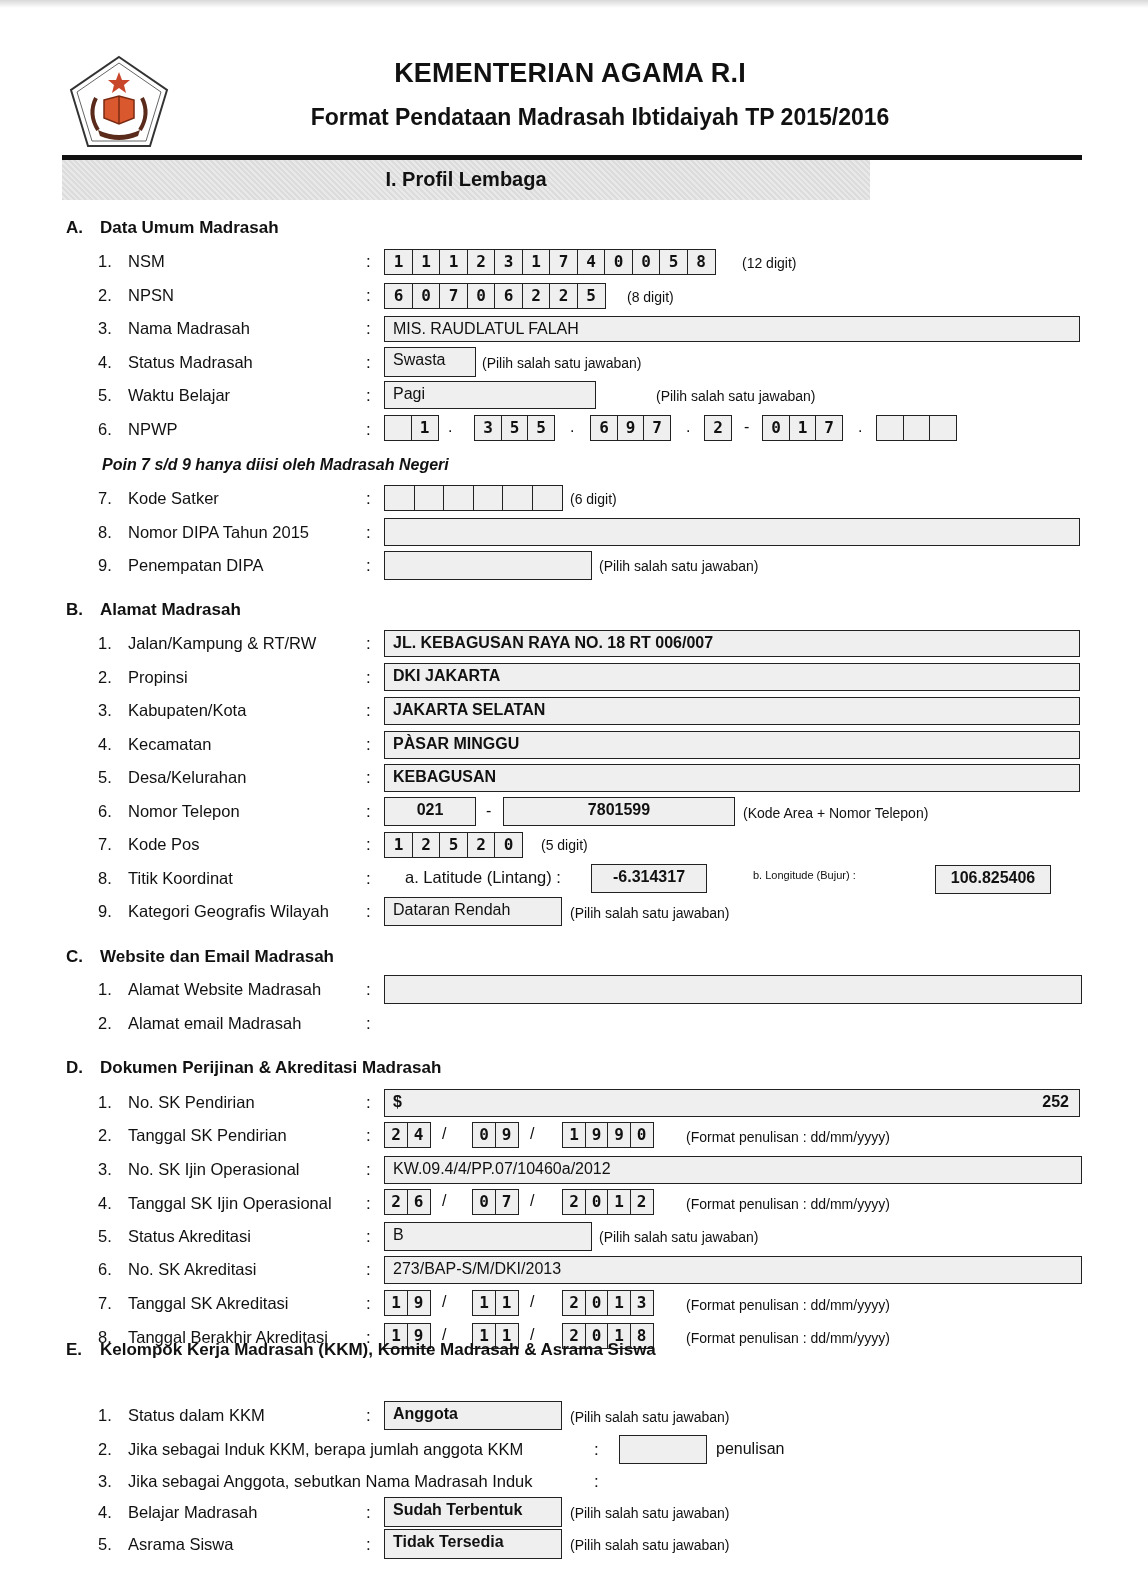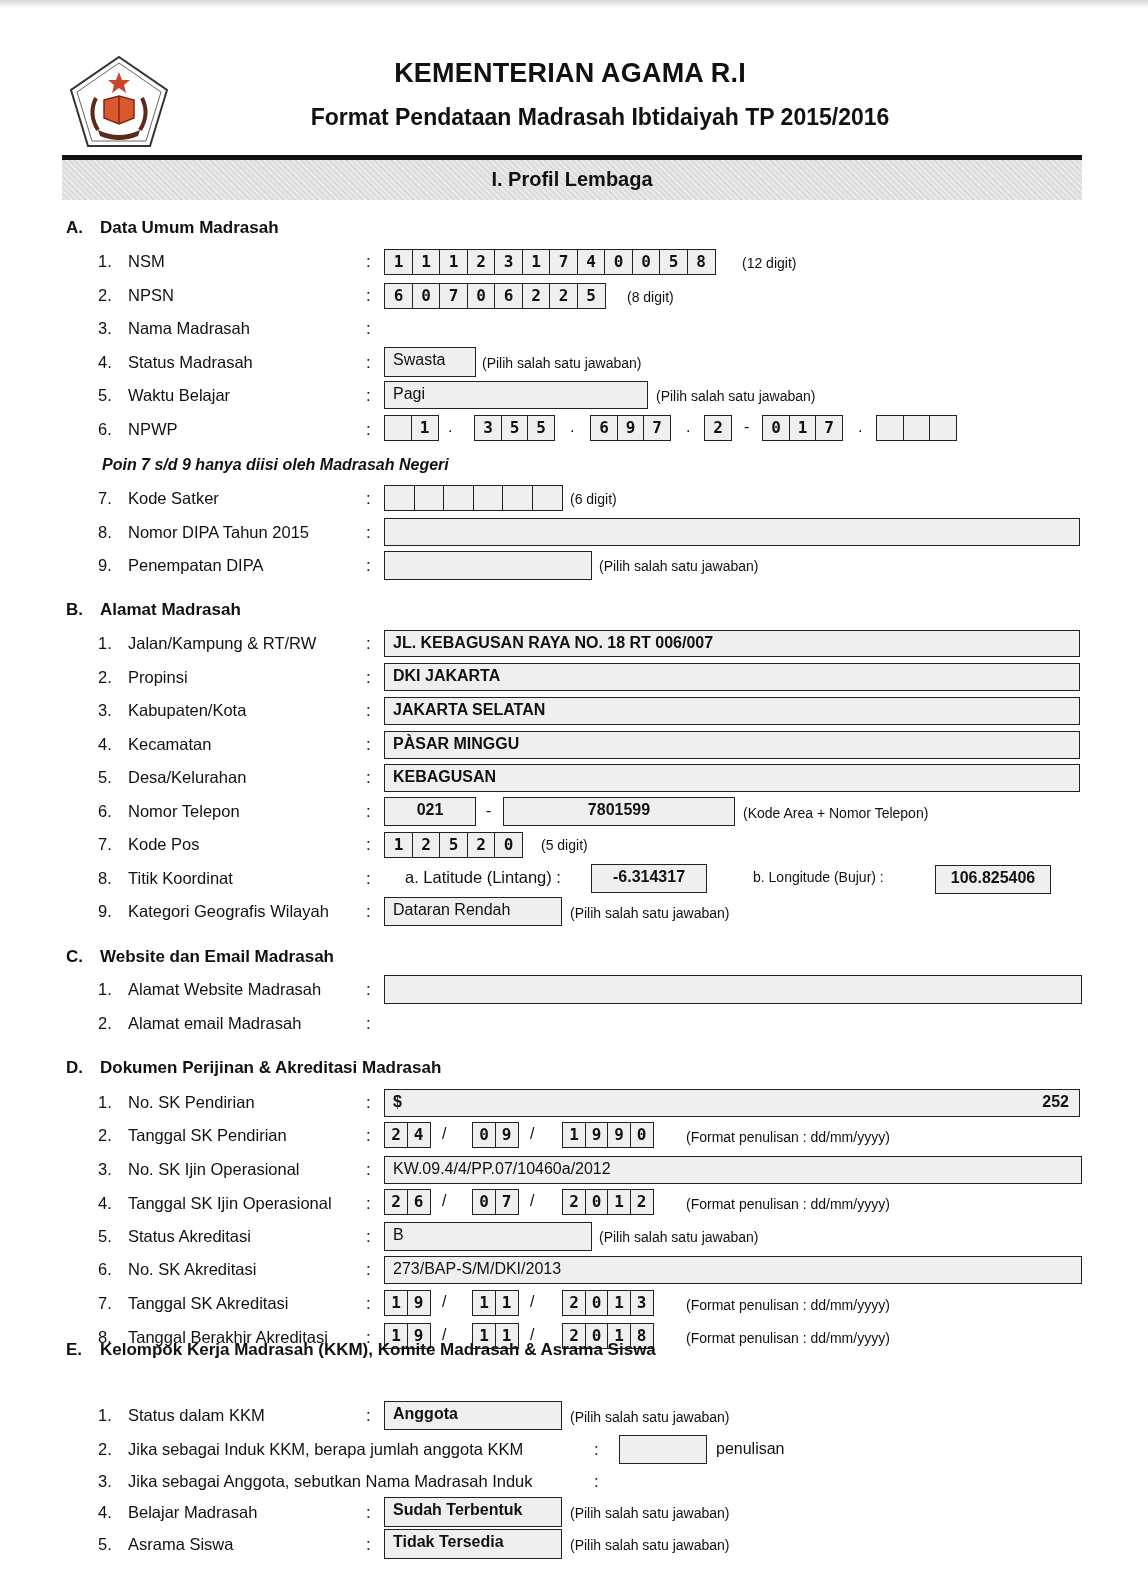--- a/index.html
+++ b/index.html
@@ -13,21 +13,21 @@
   .page { position: absolute; left: 0; top: 0; width: 1148px; height: 1571px; }
   .topshade { position: absolute; left: 0; top: 0; width: 1148px; height: 8px; background: linear-gradient(#d8d8d8, #fff); }
 
   
   .logo { position: absolute; left: 68px; top: 54px; width: 102px; height: 96px; }
   .title1 { position: absolute; left: 270px; top: 58px; width: 600px; text-align: center;
     font-family: "Liberation Sans", sans-serif; font-weight: bold; font-size: 27px; color: #111; letter-spacing: 0.2px; }
   .title2 { position: absolute; left: 240px; top: 104px; width: 720px; text-align: center;
     font-family: "Liberation Sans", sans-serif; font-weight: bold; font-size: 23px; color: #111; }
   .rule { position: absolute; left: 62px; top: 155px; width: 1020px; height: 5px; background: #111; }
-  .band { position: absolute; left: 62px; top: 160px; width: 1020px; height: 40px;
+  .band { position: absolute; left: 62px; top: 160px; width: 808px; height: 40px;
     background: repeating-linear-gradient(45deg, #dcdcdc 0 2px, #e9e9e9 2px 4px); }
   .band-title { position: absolute; left: 0; top: 8px; width: 100%; text-align: center;
     font-family: "Liberation Sans", sans-serif; font-weight: bold; font-size: 20px; color: #111; }
 
   
   .sec { position: absolute; left: 66px; font-family: "Liberation Sans", sans-serif; font-weight: bold; font-size: 17px; color: #111; }
   .sec .letter { display: inline-block; width: 34px; }
   .row { position: absolute; left: 98px; height: 30px; font-family: "Liberation Sans", sans-serif; font-size: 16.5px; color: #111; }
   .row .num { position: absolute; left: 0; top: 6px; width: 28px; }
   .row .lbl { position: absolute; left: 30px; top: 6px; white-space: nowrap; }
@@ -110,35 +110,36 @@
       <span class="cell" style="width: 29px;">2</span>
       <span class="cell" style="width: 29px;">5</span>
     </div>
   <span class="note" style="left:627px;top:289px">(8 digit)</span>
 
   <div class="row" style="top:313px">
     <span class="num">3.</span>
     <span class="lbl">Nama Madrasah</span>
   </div>
   <span class="colon" style="left:366px;top:319px">:</span>
+  <div class="field" style="left:384px;top:316px;width:696px">MIS. RAUDLATUL FALAH</div>
 
   <div class="row" style="top:347px">
     <span class="num">4.</span>
     <span class="lbl">Status Madrasah</span>
   </div>
   <span class="colon" style="left:366px;top:353px">:</span>
   <div class="field" style="left:384px;top:347px;width:92px;height:30px">Swasta</div>
   <span class="note" style="left:482px;top:355px">(Pilih salah satu jawaban)</span>
 
   <div class="row" style="top:380px">
     <span class="num">5.</span>
     <span class="lbl">Waktu Belajar</span>
   </div>
   <span class="colon" style="left:366px;top:386px">:</span>
-  <div class="field" style="left:384px;top:381px;width:264px;height:28px">Pagi</div>
+  <div class="field" style="left:384px;top:381px;width:212px;height:28px">Pagi</div>
   <span class="note" style="left:656px;top:388px">(Pilih salah satu jawaban)</span>
 
   <div class="row" style="top:414px">
     <span class="num">6.</span>
     <span class="lbl">NPWP</span>
   </div>
   <span class="colon" style="left:366px;top:420px">:</span>
   <div style="position:absolute;left:384px;top:415px;height:28px;width:600px">
     <div class="boxes" style="left:0;top:0">
         <span class="cell" style="width: 28px;"></span>
@@ -269,21 +270,21 @@
     </div>
   <span class="note" style="left:541px;top:837px">(5 digit)</span>
 
   <div class="row" style="top:863px">
     <span class="num">8.</span>
     <span class="lbl">Titik Koordinat</span>
   </div>
   <span class="colon" style="left:366px;top:869px">:</span>
   <span class="note" style="left:405px;top:868px;font-size:16.5px">a. Latitude (Lintang) :</span>
   <div class="field bold center" style="left:591px;top:864px;width:116px;height:29px">-6.314317</div>
-  <span class="note" style="left:753px;top:869px;font-size:14px">b. Longitude (Bujur) :</span>
+  <span class="note" style="left:753px;top:869px;font-size:11px">b. Longitude (Bujur) :</span>
   <div class="field bold center" style="left:935px;top:865px;width:116px;height:29px;padding:3px 2px">106.825406</div>
 
   <div class="row" style="top:896px">
     <span class="num">9.</span>
     <span class="lbl">Kategori Geografis Wilayah</span>
   </div>
   <span class="colon" style="left:366px;top:902px">:</span>
   <div class="field" style="left:384px;top:897px;width:178px;height:29px">Dataran Rendah</div>
   <span class="note" style="left:570px;top:905px">(Pilih salah satu jawaban)</span>
 

